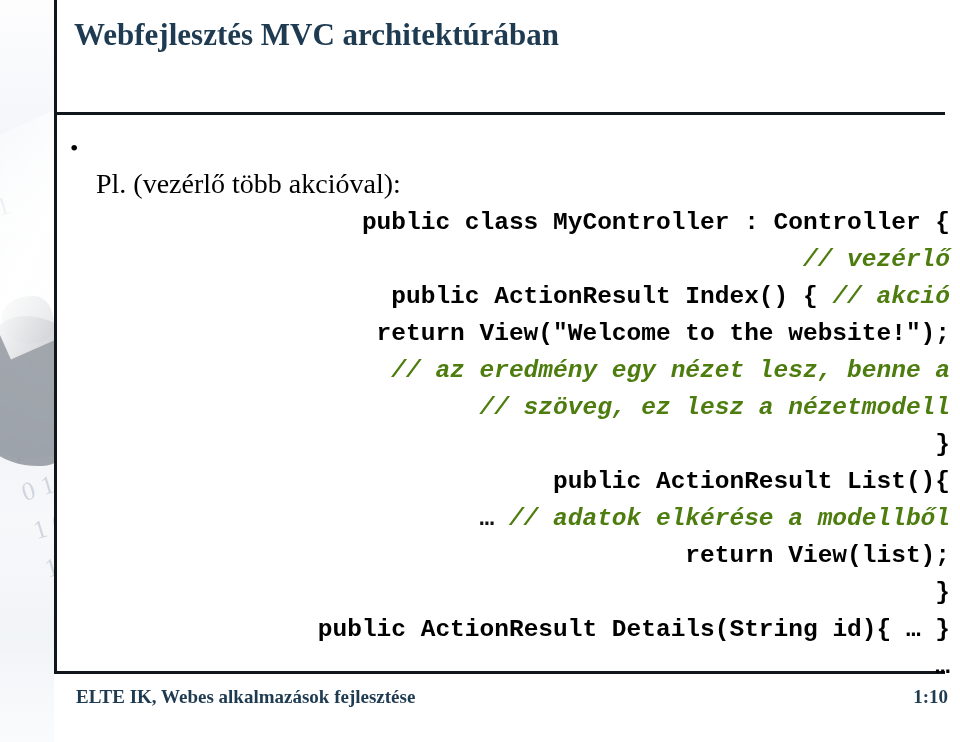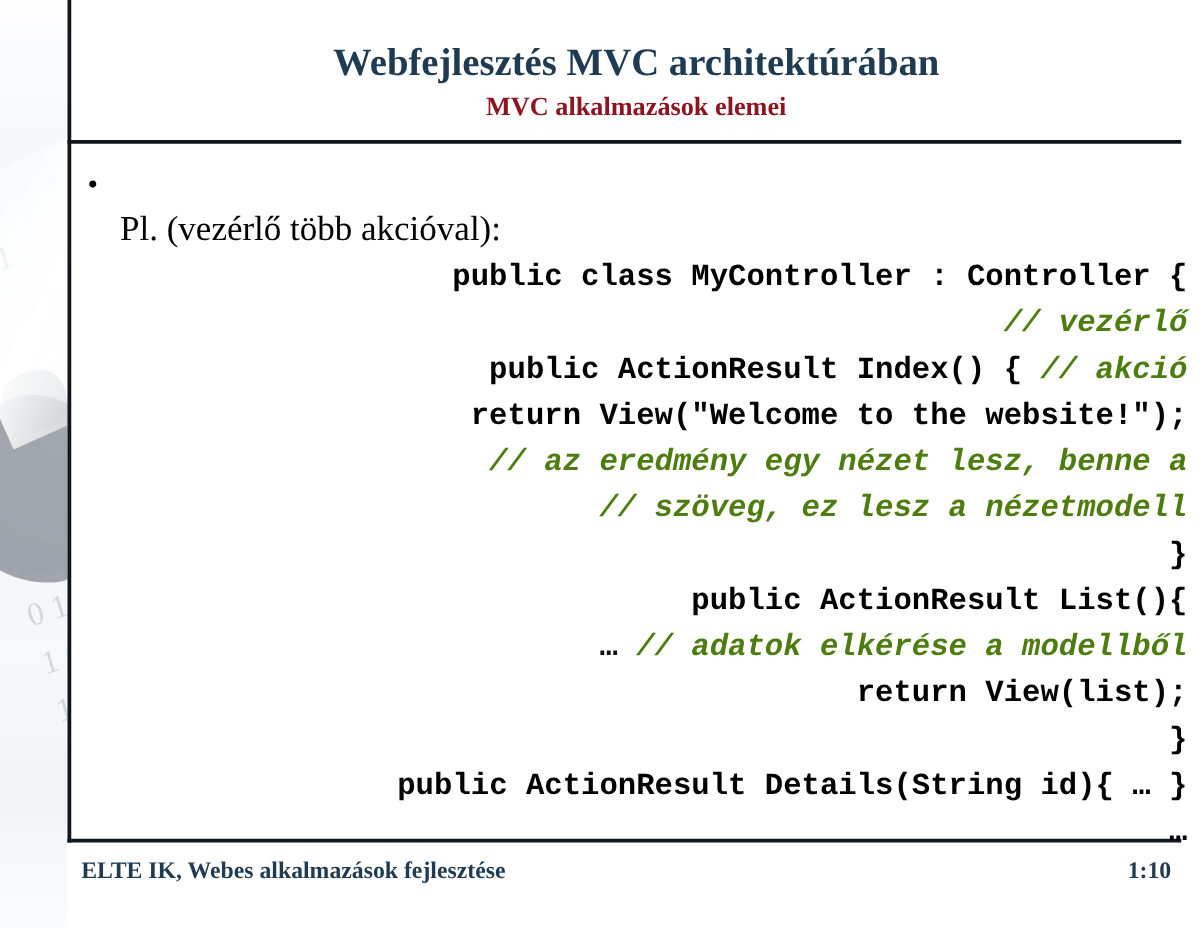--- a/index.html
+++ b/index.html
@@ -117,23 +117,22 @@
     top: 671px;
     width: 891px;
     height: 3px;
     background: #11161c;
   }
 
   
   #header {
     position: absolute;
     left: 74px;
-    top: 31px;
+    top: 16px;
     width: 870px;
-    text-align: center;
   }
   #slide-title {
     font-family: "Liberation Serif", serif;
     font-weight: bold;
     font-size: 31px;
     line-height: 38px;
     color: #1f3b52;
     white-space: nowrap;
   }
   #slide-subtitle {
@@ -185,21 +184,21 @@
     letter-spacing: 0px;
     text-align: right;
   }
   #code-block .line { white-space: pre; }
   .cmt { color: #4d7c0f; font-style: italic; }
   .ell { color: #111111; }
 
   
   #footer {
     position: absolute;
-    left: 65px;
+    left: 76px;
     top: 686px;
     width: 872px;
     display: flex;
     justify-content: space-between;
     align-items: flex-end;
     font-family: "Liberation Serif", serif;
     font-weight: bold;
     font-size: 19px;
     color: #1f3b52;
   }
@@ -217,21 +216,20 @@
     <div class="landmass"></div>
     <div class="sheen"></div>
   </div>
 
   <div id="vrule"></div>
   <div id="hrule-top"></div>
   <div id="hrule-bottom"></div>
 
   <div id="header">
     <div id="slide-title">Webfejlesztés MVC architektúrában</div>
-    <div id="slide-subtitle">MVC alkalmazások elemei</div>
   </div>
 
   <div id="content">
     <div class="bullet-row">
       <span class="bullet-dot">•</span>
       <span class="bullet-text">Pl. (vezérlő több akcióval):</span>
     </div>
     <div id="code-block"><div class="line"><span class="">public class MyController : Controller {</span></div><div class="line"><span>    </span><span class="cmt">// vezérlő</span></div><div class="line"><span>    </span><span class="">public ActionResult Index() { </span><span class="cmt">// akció</span></div><div class="line"><span>        </span><span class="">return View("Welcome to the website!");</span></div><div class="line"><span>        </span><span class="cmt">// az eredmény egy nézet lesz, benne a</span></div><div class="line"><span>        </span><span class="cmt">// szöveg, ez lesz a nézetmodell</span></div><div class="line"><span>  </span><span class="">}</span></div><div class="line"><span>    </span><span class="">public ActionResult List(){</span></div><div class="line"><span>        </span><span class="ell">… </span><span class="cmt">// adatok elkérése a modellből</span></div><div class="line"><span>        </span><span class="">return View(list);</span></div><div class="line"><span>  </span><span class="">}</span></div><div class="line"><span>    </span><span class="">public ActionResult Details(String id){ … }</span></div><div class="line"><span class="">…</span></div></div>
   </div>
 

